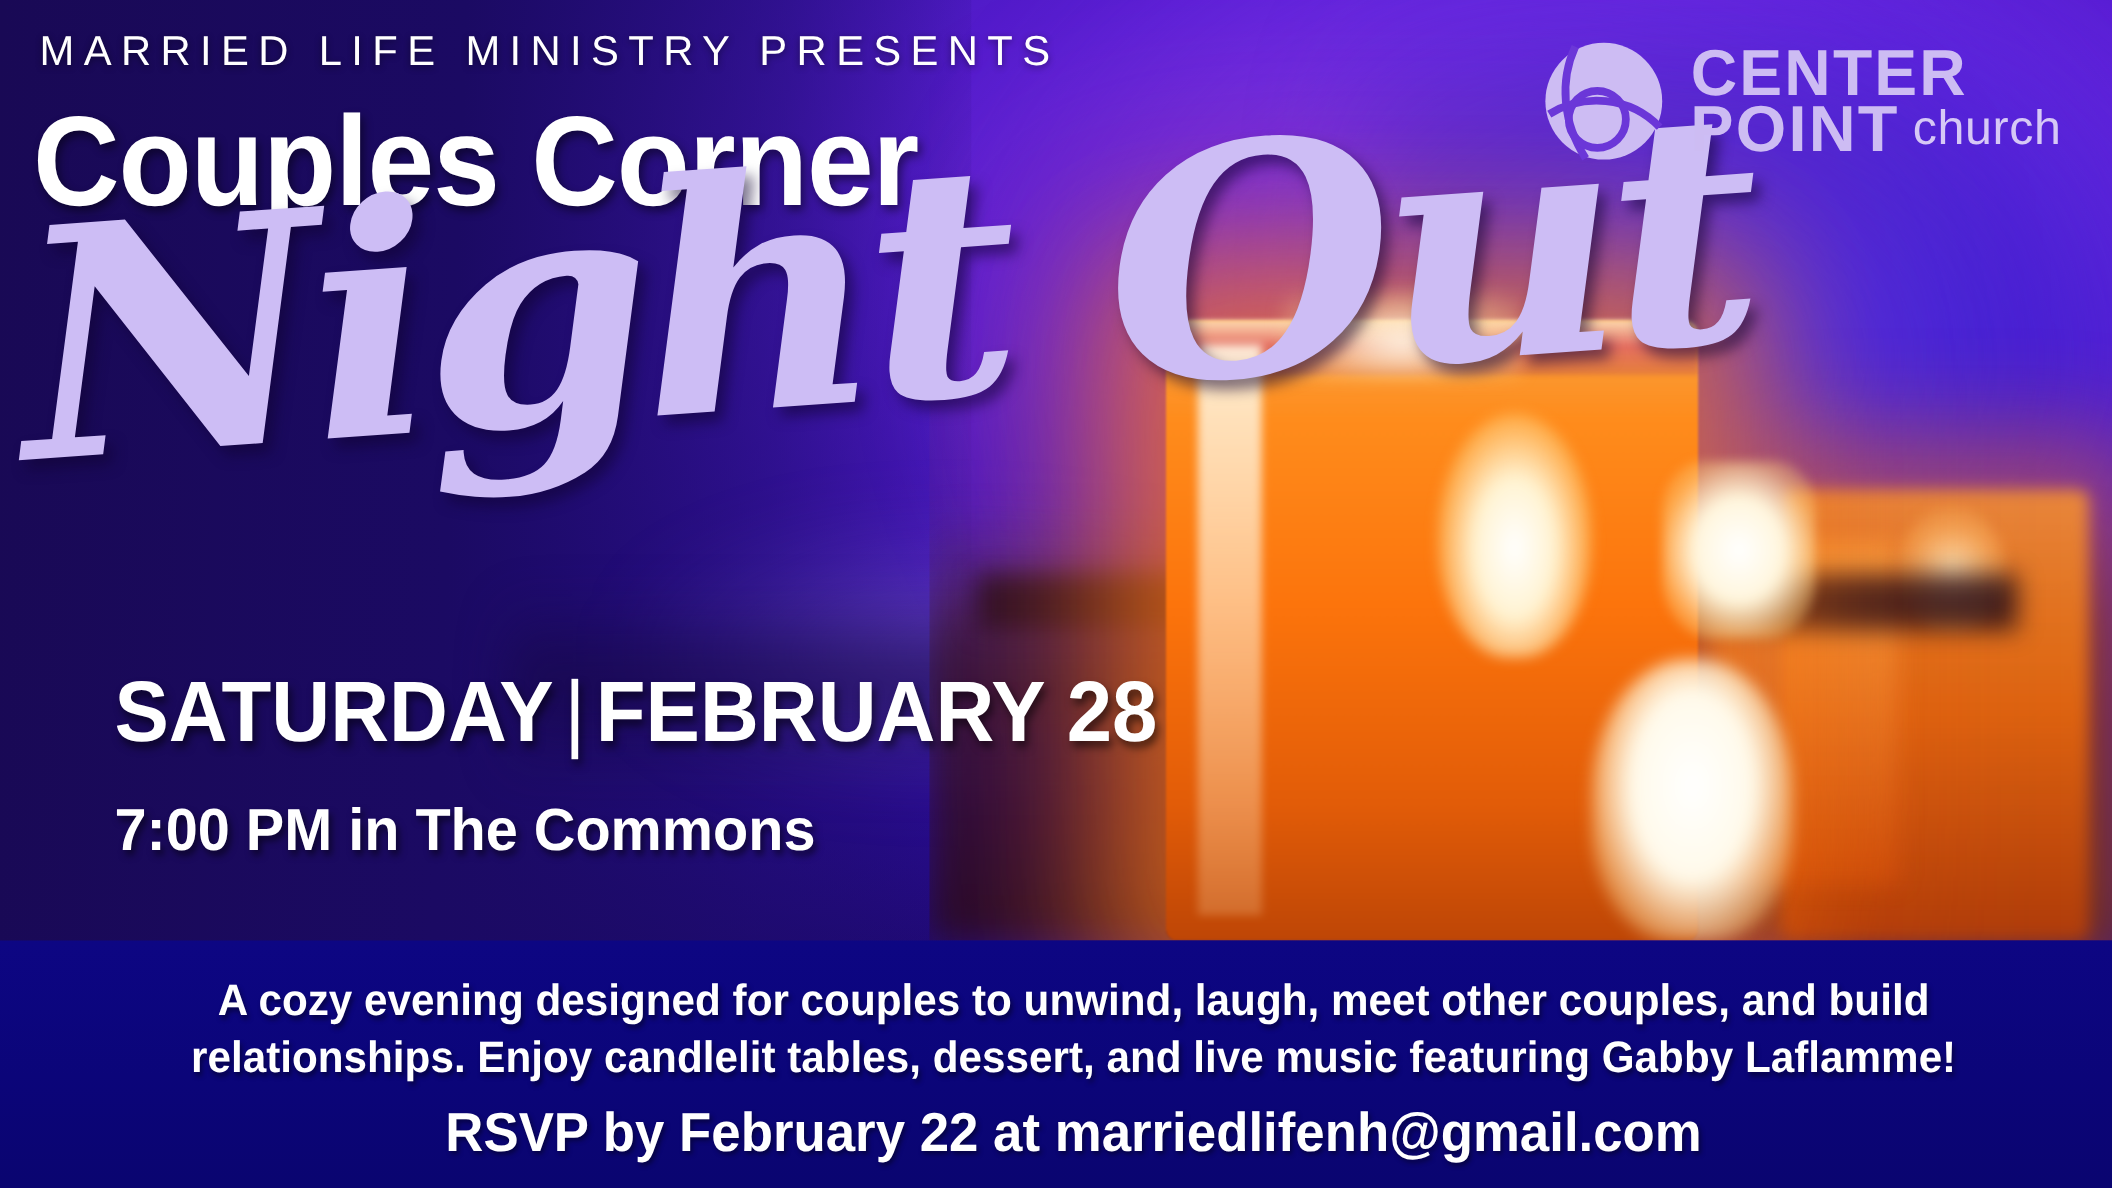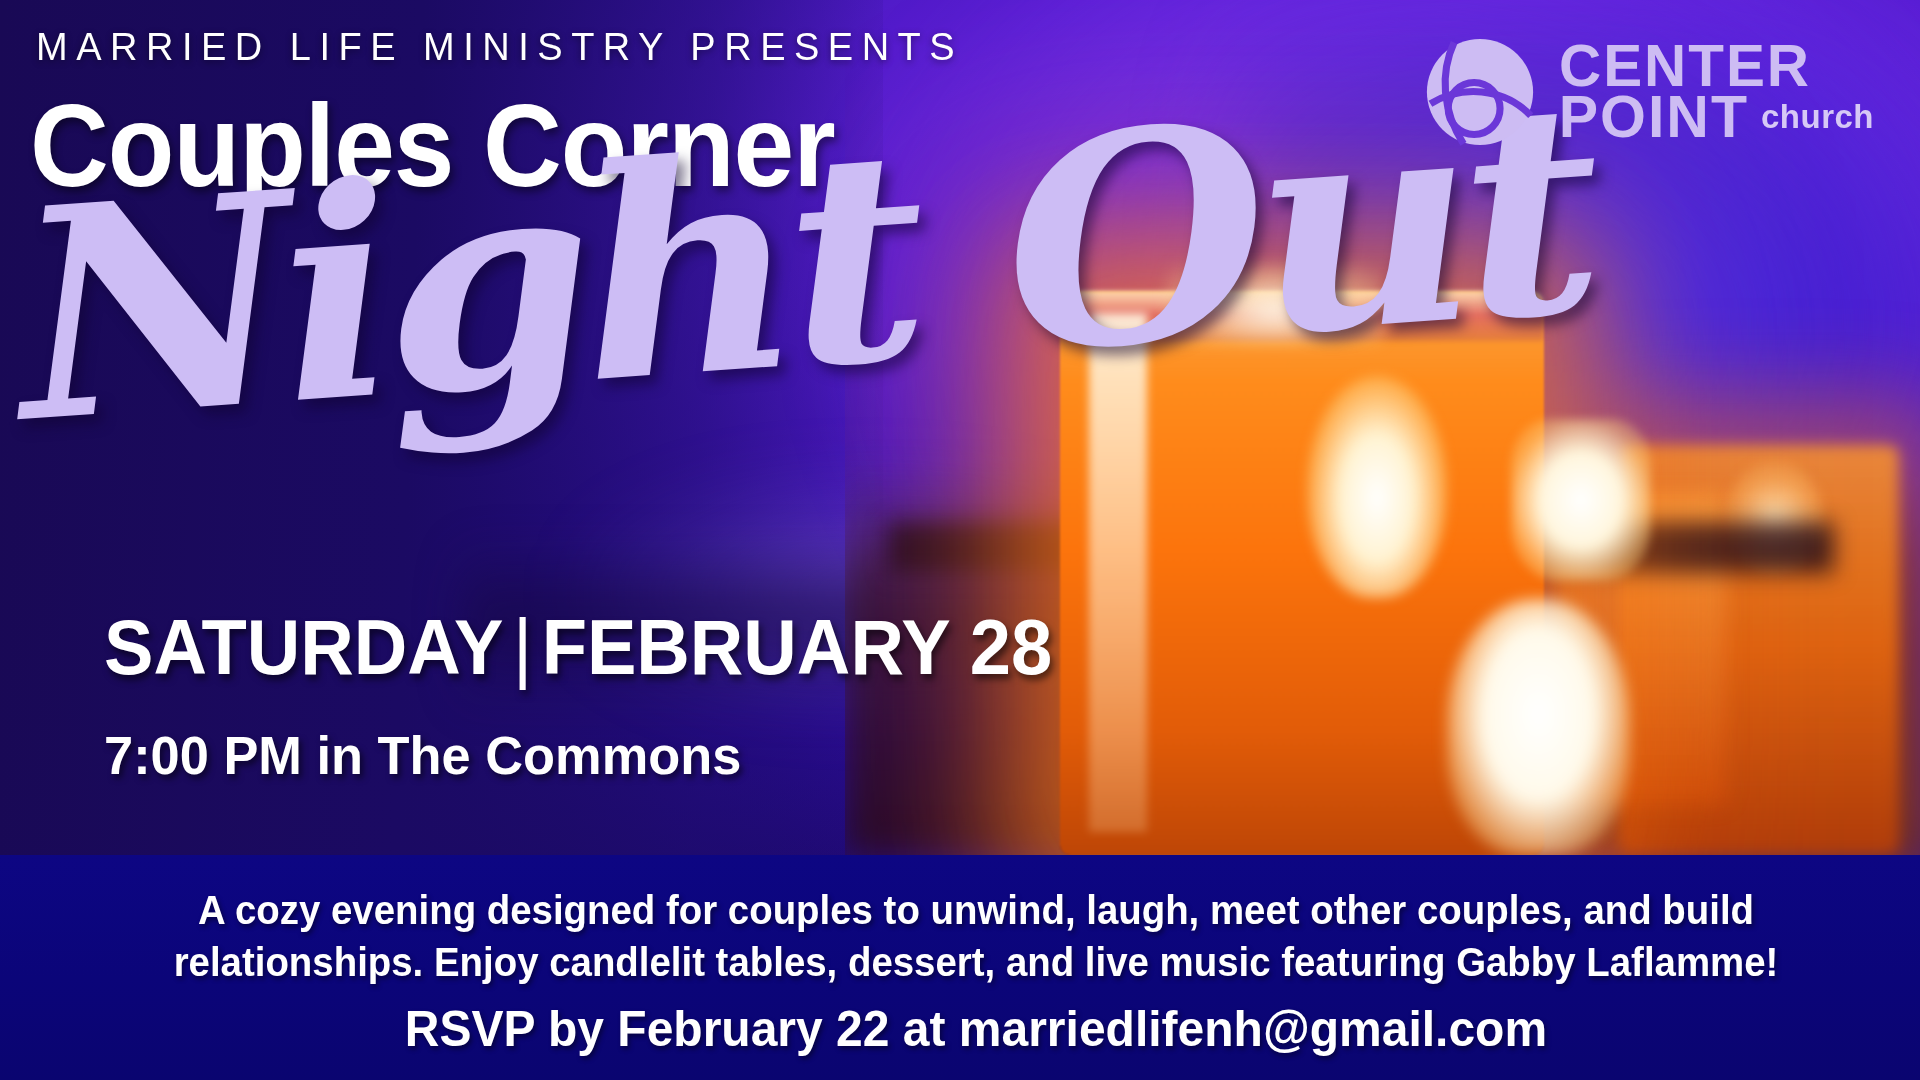--- a/index.html
+++ b/index.html
@@ -200,21 +200,21 @@
     display:flex;align-items:center;gap:20px;
   }
   .logo-mark{width:118px;height:118px;display:block;flex:none;}
   .logo-text{display:flex;flex-direction:column;line-height:.86;}
   .logo-l1{
     font-size:59px;font-weight:700;color:#cdbcf3;letter-spacing:2px;
     transform:scaleX(.99);transform-origin:left center;
   }
   .logo-l2{display:flex;align-items:center;gap:12px;}
   .logo-point{font-size:59px;font-weight:700;color:#cdbcf3;letter-spacing:2px;}
-  .logo-church{font-size:33px;font-weight:700;color:#d6c8f6;letter-spacing:.5px;}
+  .logo-church{font-size:44px;font-weight:400;color:#d6c8f6;letter-spacing:.5px;}
 
   
   .bottom{
     position:absolute;left:0;right:0;top:855px;height:225px;
     background:linear-gradient(180deg,#0d0683 0%,#0b0579 55%,#0a0570 100%);
     display:flex;flex-direction:column;align-items:center;justify-content:center;
     padding-top:4px;box-sizing:border-box;padding-left:32px;
   }
   .desc{
     width:1790px;

